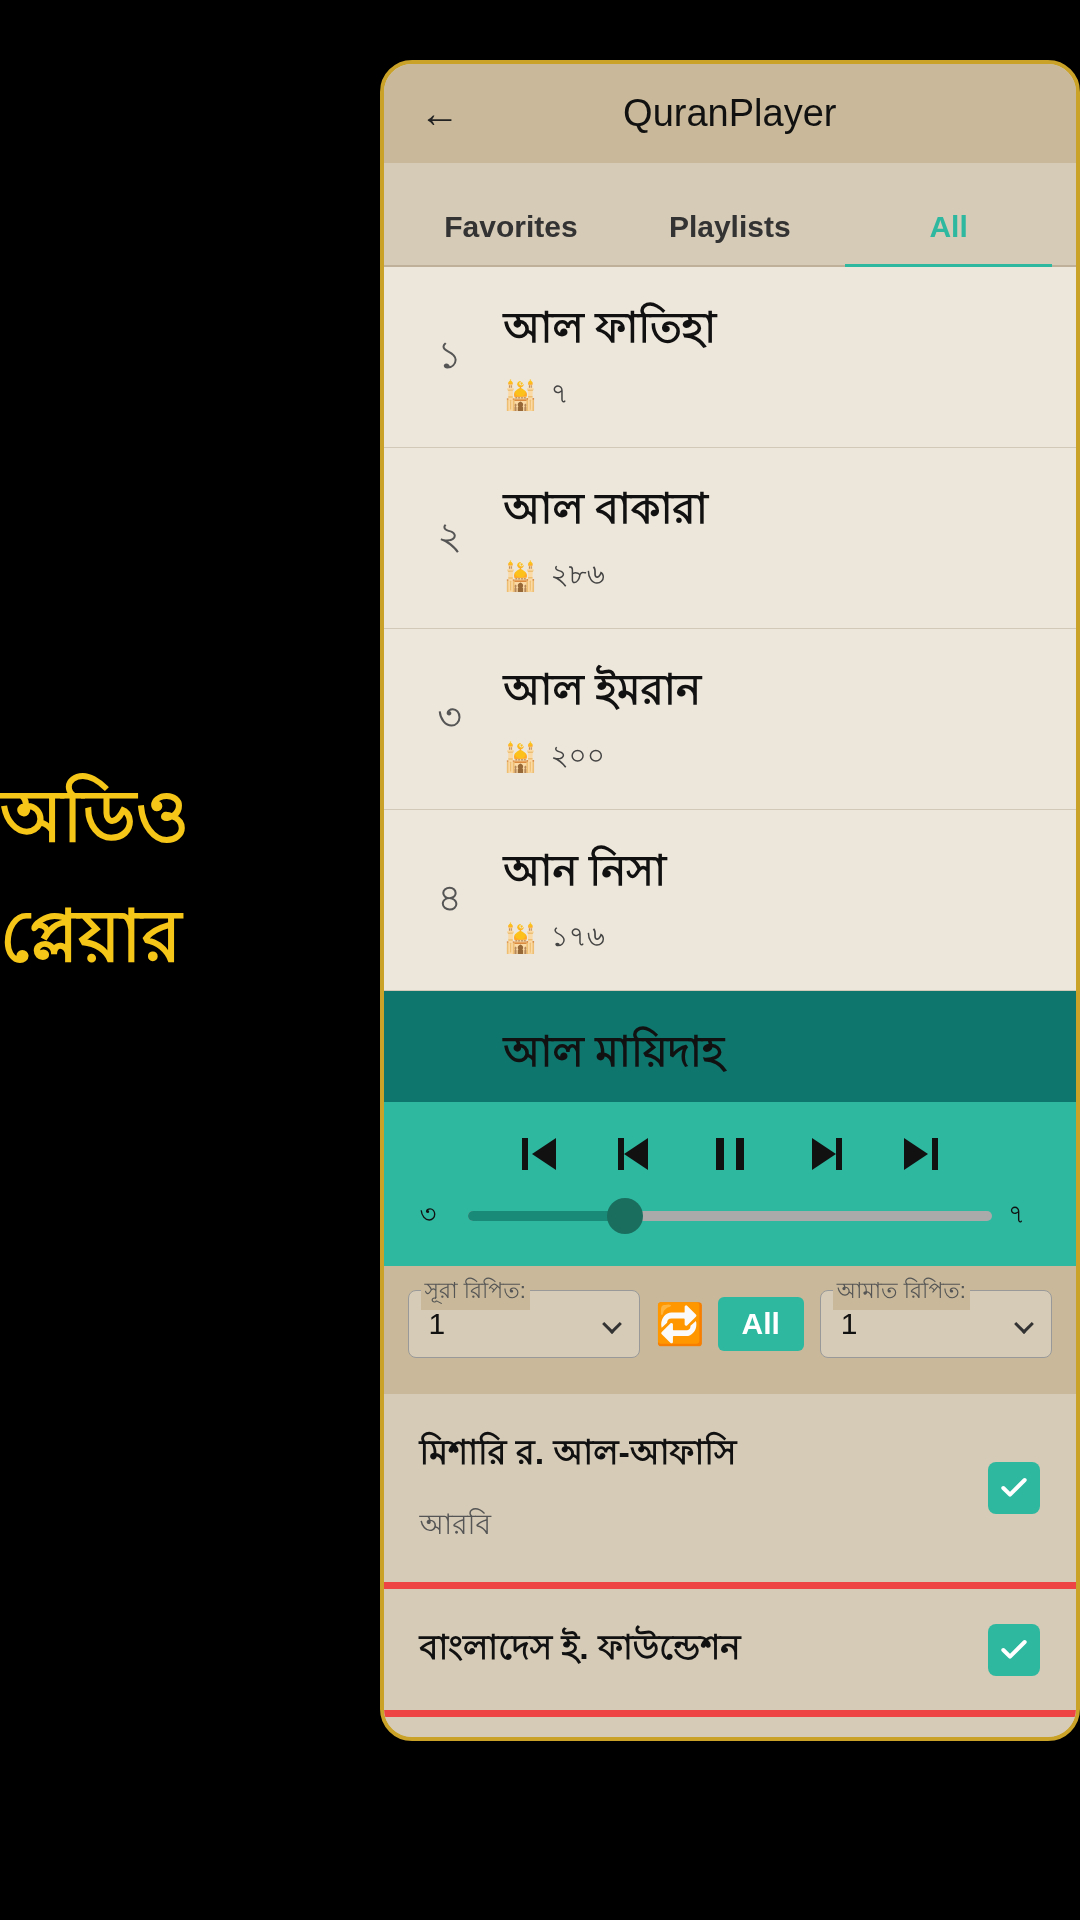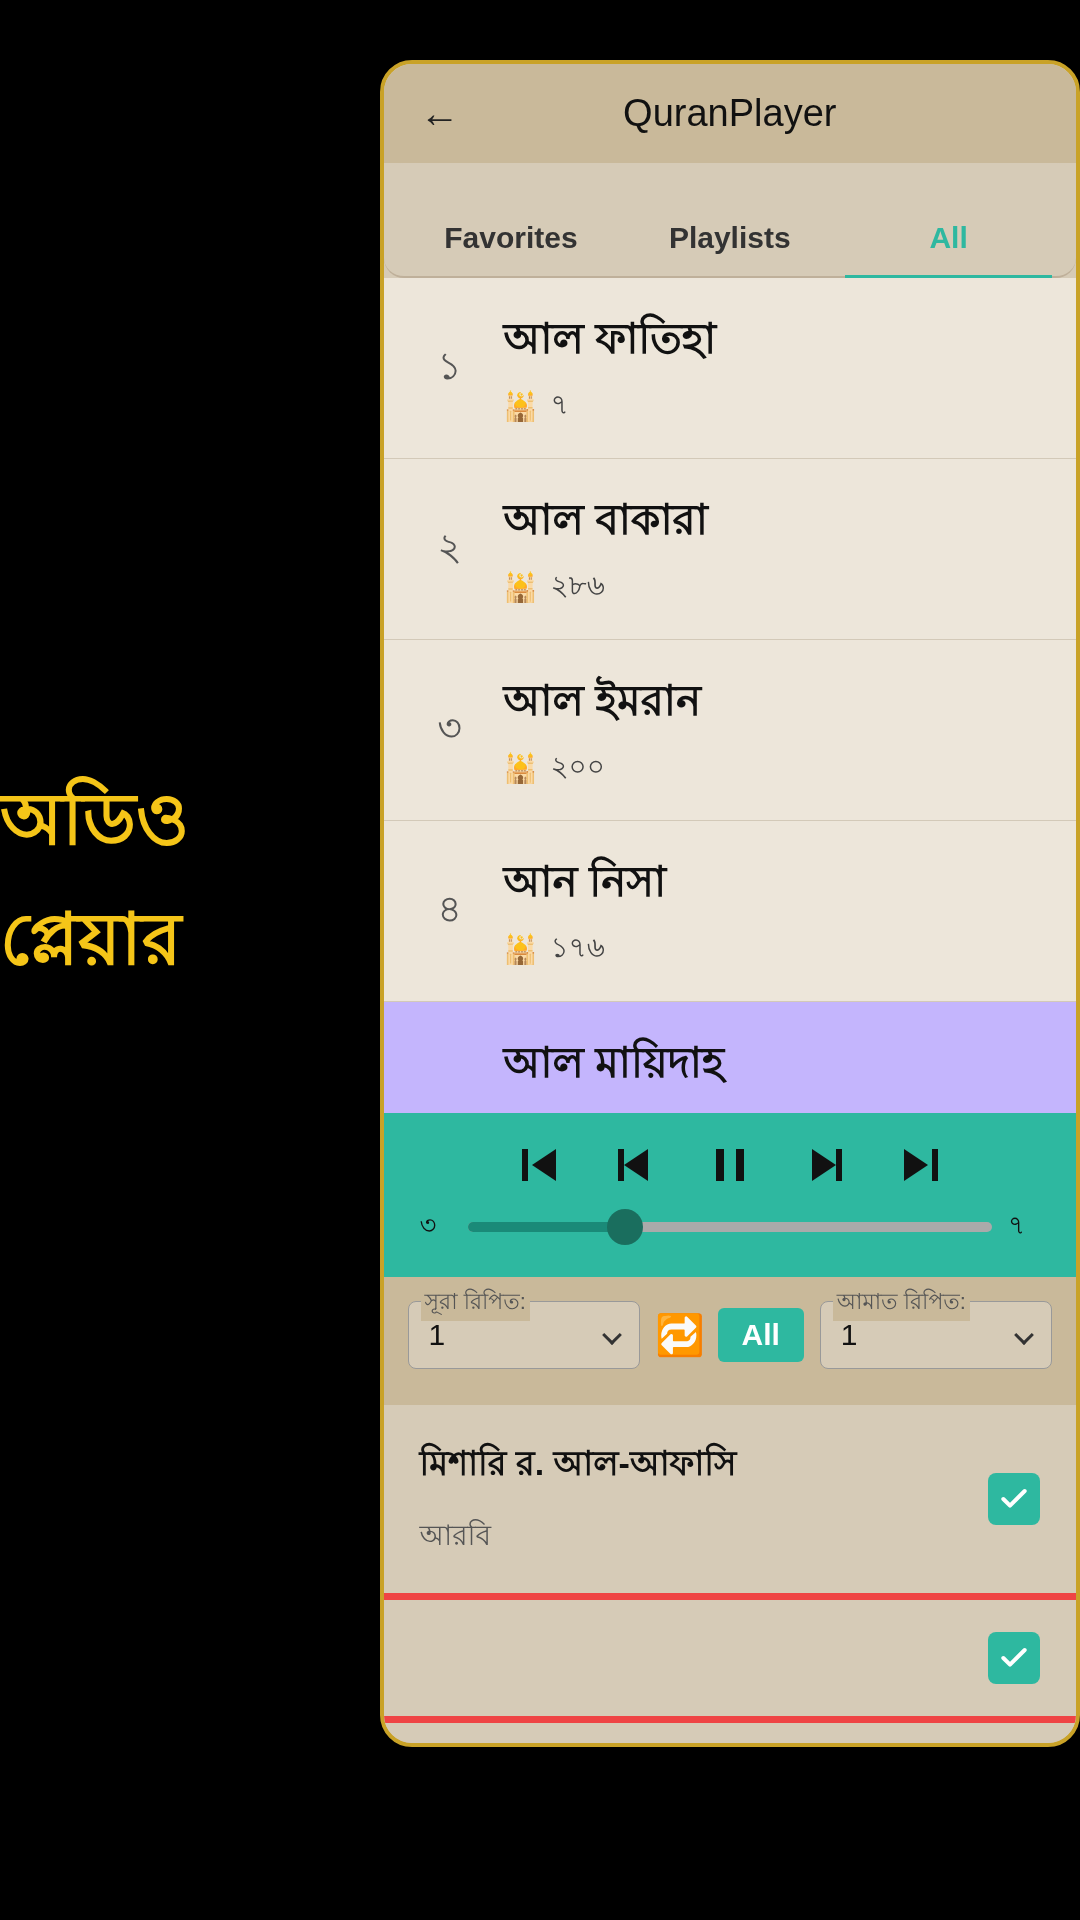--- a/index.html
+++ b/index.html
@@ -53,24 +53,23 @@
     }
     .header-title {
       font-size: 38px;
       font-weight: normal;
       color: #111;
     }
     
     .tabs {
       background: #d6cbb7;
       display: flex;
-      padding: 42px 24px 0;
+      padding: 31px 24px 0;
       gap: 12px;
       border-bottom: 2px solid #bfb09a;
-      border-radius: 20px;
     }
     .tab {
       flex: 1;
       text-align: center;
       padding: 16px 8px 20px;
       font-size: 30px;
       font-weight: bold;
       color: #333;
       cursor: pointer;
     }
@@ -118,21 +117,21 @@
     }
     .mosque-icon {
       font-size: 28px;
       color: #333;
     }
     .surah-verses {
       font-size: 28px;
       color: #444;
     }
     .surah-item-partial {
-      background: #c4b5fd;
+      background: #0f766e;
       padding: 28px 36px 12px;
       border-bottom: none;
       overflow: hidden;
     }
     .surah-partial-name {
       font-size: 42px;
       font-weight: bold;
       color: #111;
       padding-left: 84px;
     }
@@ -461,20 +460,21 @@
         </div>
         <div class="check-box">
           <svg viewBox="0 0 24 24">
               <polyline points="4,12 9,17 20,6" stroke="#fff" stroke-width="3" fill="none" stroke-linecap="round" stroke-linejoin="round"></polyline>
             </svg>
         </div>
       </div>
 
       <div class="reader-item">
         <div class="reader-info">
+          <div class="reader-name">বাংলাদেস ই. ফাউন্ডেশন</div>
         </div>
         <div class="check-box">
           <svg viewBox="0 0 24 24">
               <polyline points="4,12 9,17 20,6" stroke="#fff" stroke-width="3" fill="none" stroke-linecap="round" stroke-linejoin="round"></polyline>
             </svg>
         </div>
       </div>
 
     </div>
 

